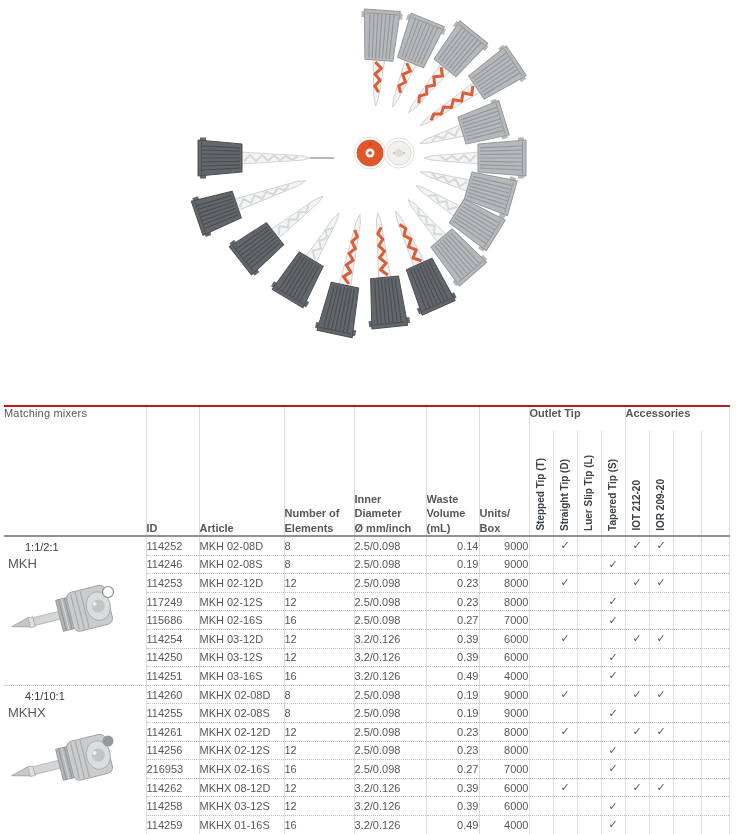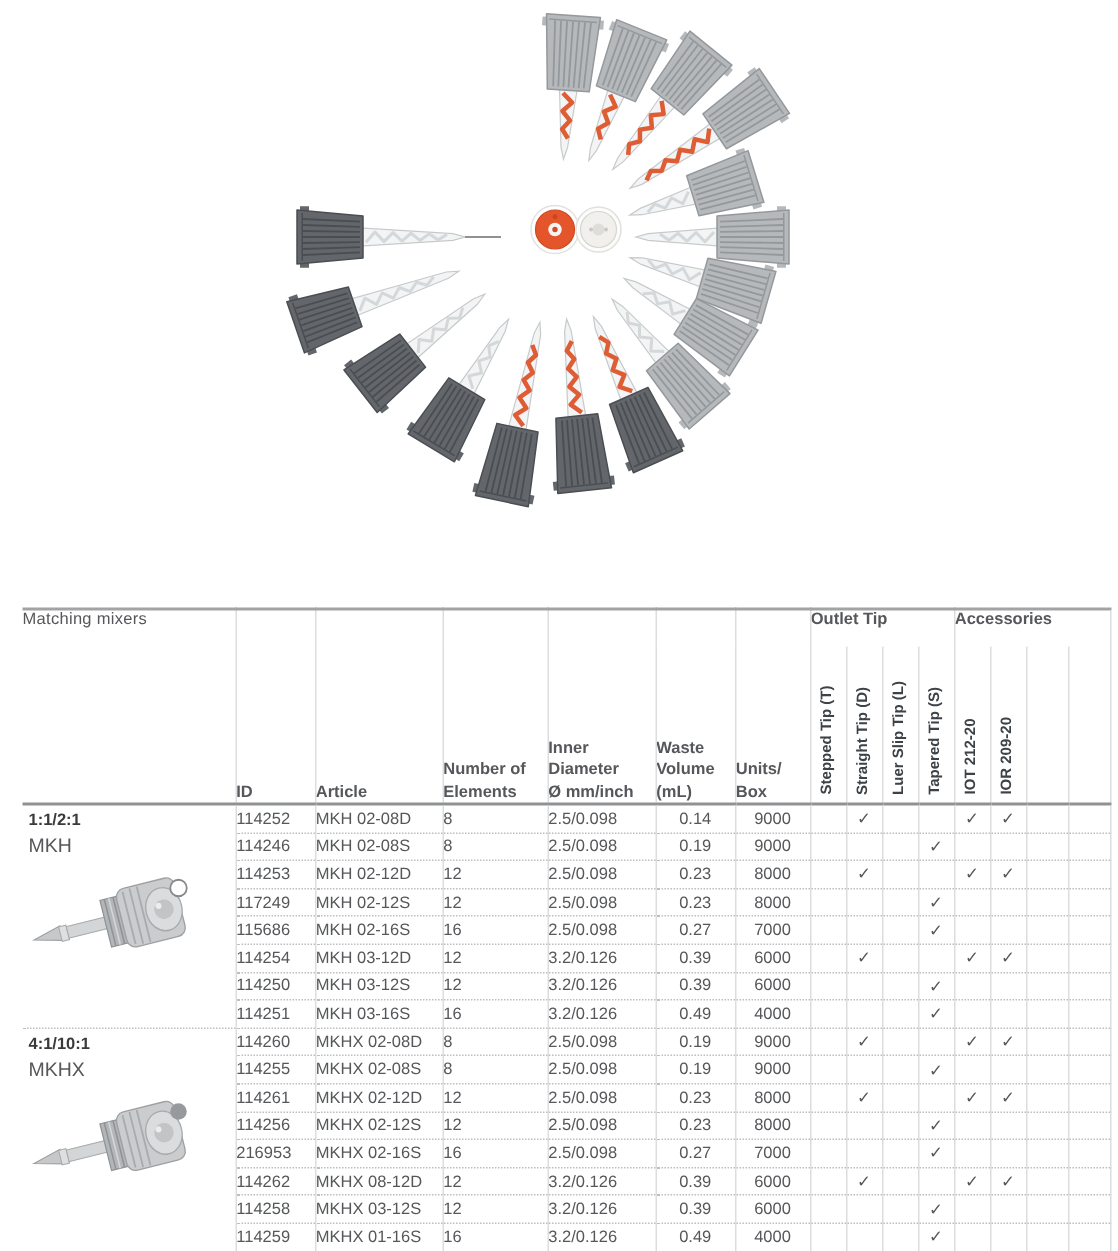--- a/index.html
+++ b/index.html
@@ -4,23 +4,23 @@
 <style>
   html,body{margin:0;padding:0;}
   body{
     width:745px;height:834px;background:#ffffff;position:relative;overflow:hidden;
     font-family:"Liberation Sans", sans-serif;
   }
   
   #photo-wrap{position:absolute;top:0;left:0;width:745px;height:395px;}
   
   #catalog-table{
-    position:absolute;top:405px;left:15px;width:725px;
+    position:absolute;top:405px;left:4px;width:725px;
     border-collapse:collapse;table-layout:fixed;
-    border-top:2px solid #a3a3a3;
+    border-top:2px solid #b91c1c;
     border-bottom:2px solid #9b9ea0;
     border-right:1px solid #dcddde;
   }
   #catalog-table th,#catalog-table td{
     font-size:11px;color:#55575a;padding:0;margin:0;overflow:hidden;
   }
   .vline{border-left:1px solid #dcddde;}
   
   .title-cell{
     vertical-align:top;text-align:left;padding:9px 0 0 18px;
@@ -40,25 +40,25 @@
   .rot span{
     display:inline-block;writing-mode:vertical-rl;transform:rotate(180deg);
     font-weight:bold;font-size:10px;color:#3d4247;line-height:1;
     white-space:nowrap;padding:2px 0 5px 0;
   }
   
   #catalog-table tbody td{height:17.6px;border-bottom:1px dotted #bdbebf;}
   tr.group-end td{border-bottom:1px solid #a8aaac;}
   tr.table-last td{border-bottom:none;}
   .c-left{padding-left:4px;text-align:left;}
-  .num{text-align:center;}
+  .num{text-align:right;}
   .chk{text-align:center;color:#97999b;font-size:12px;}
   
   .group-cell{vertical-align:top;border-bottom:1px solid #a8aaac;}
-  .group-cell .ratio{font-weight:bold;color:#3a3a3a;padding:4px 0 1px 4px;font-size:11px;}
+  .group-cell .ratio{font-weight:normal;color:#3a3a3a;padding:4px 0 1px 4px;font-size:11px;margin-left:17px;}
   .group-cell .gname{color:#55575a;padding:2px 0 0 4px;font-size:13px;}
   .group-cell .gimg{margin-top:12px;padding-left:1px;}
   .gimg svg.outline .marker{fill:#ffffff;stroke:#87898c;stroke-width:1.2;}
   .gimg svg.filled .marker{fill:#97999c;stroke:none;}
 </style>
 </head>
 <body>
 
 <div id="photo-wrap">
   <svg id="photo-svg" width="745" height="395" viewBox="0 0 745 395">

